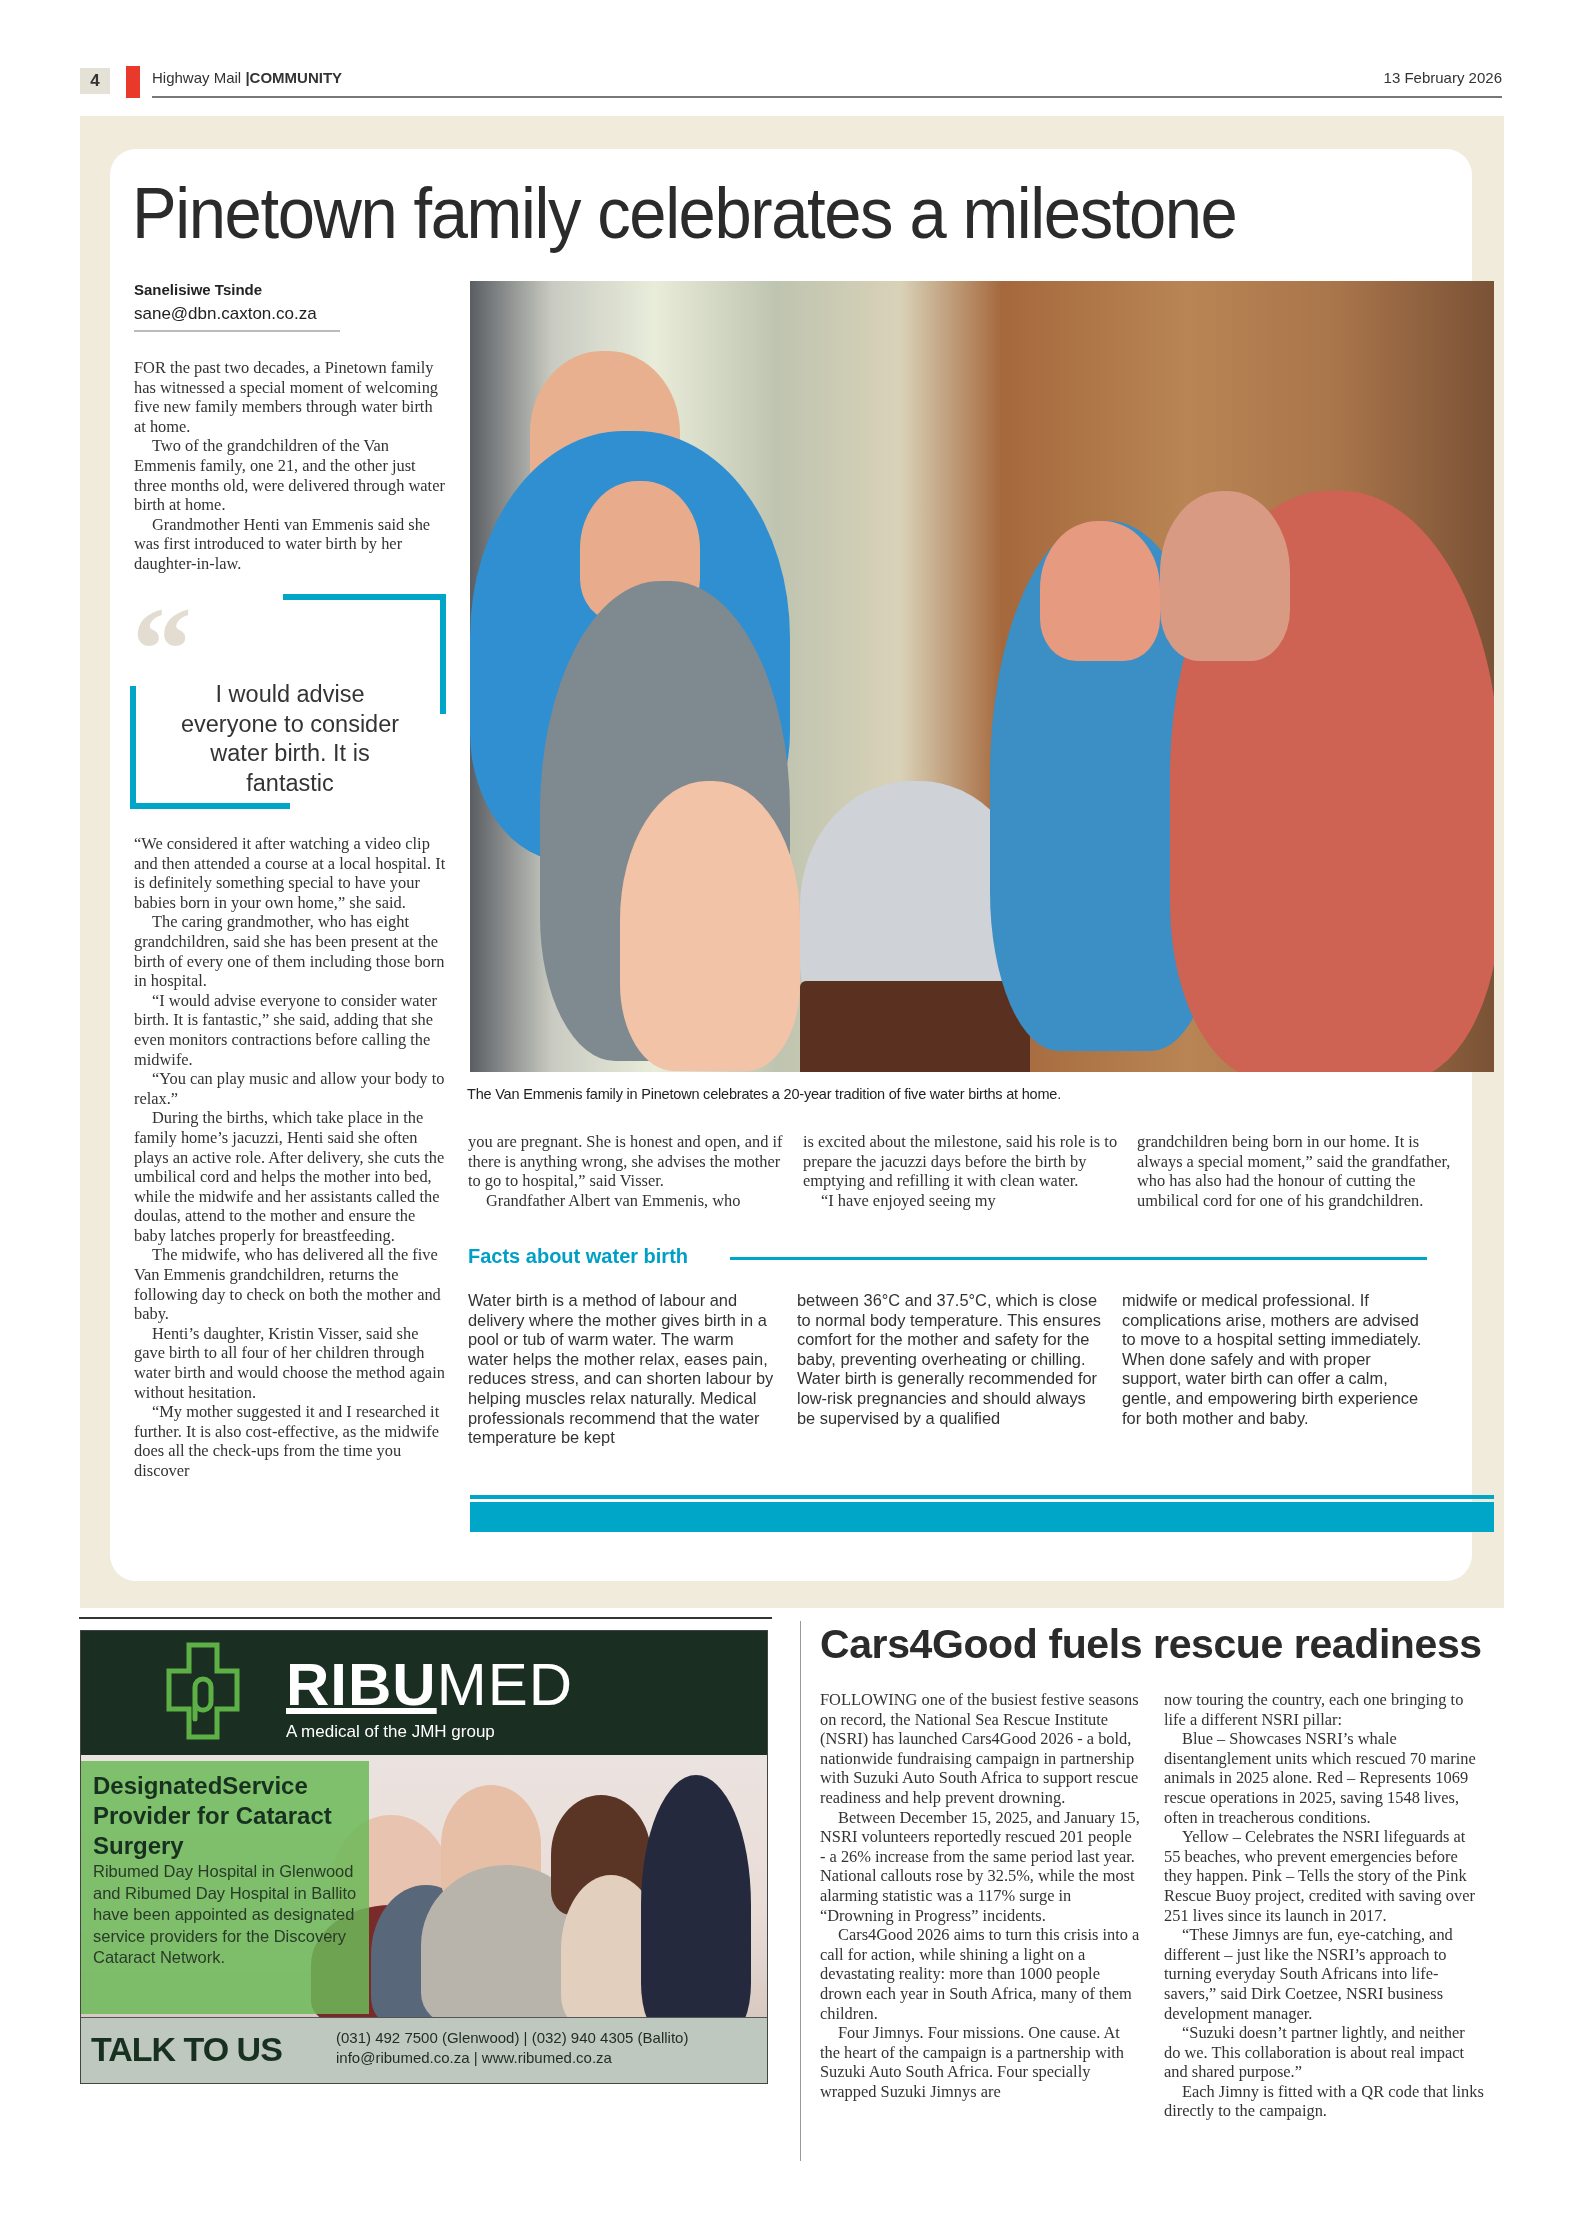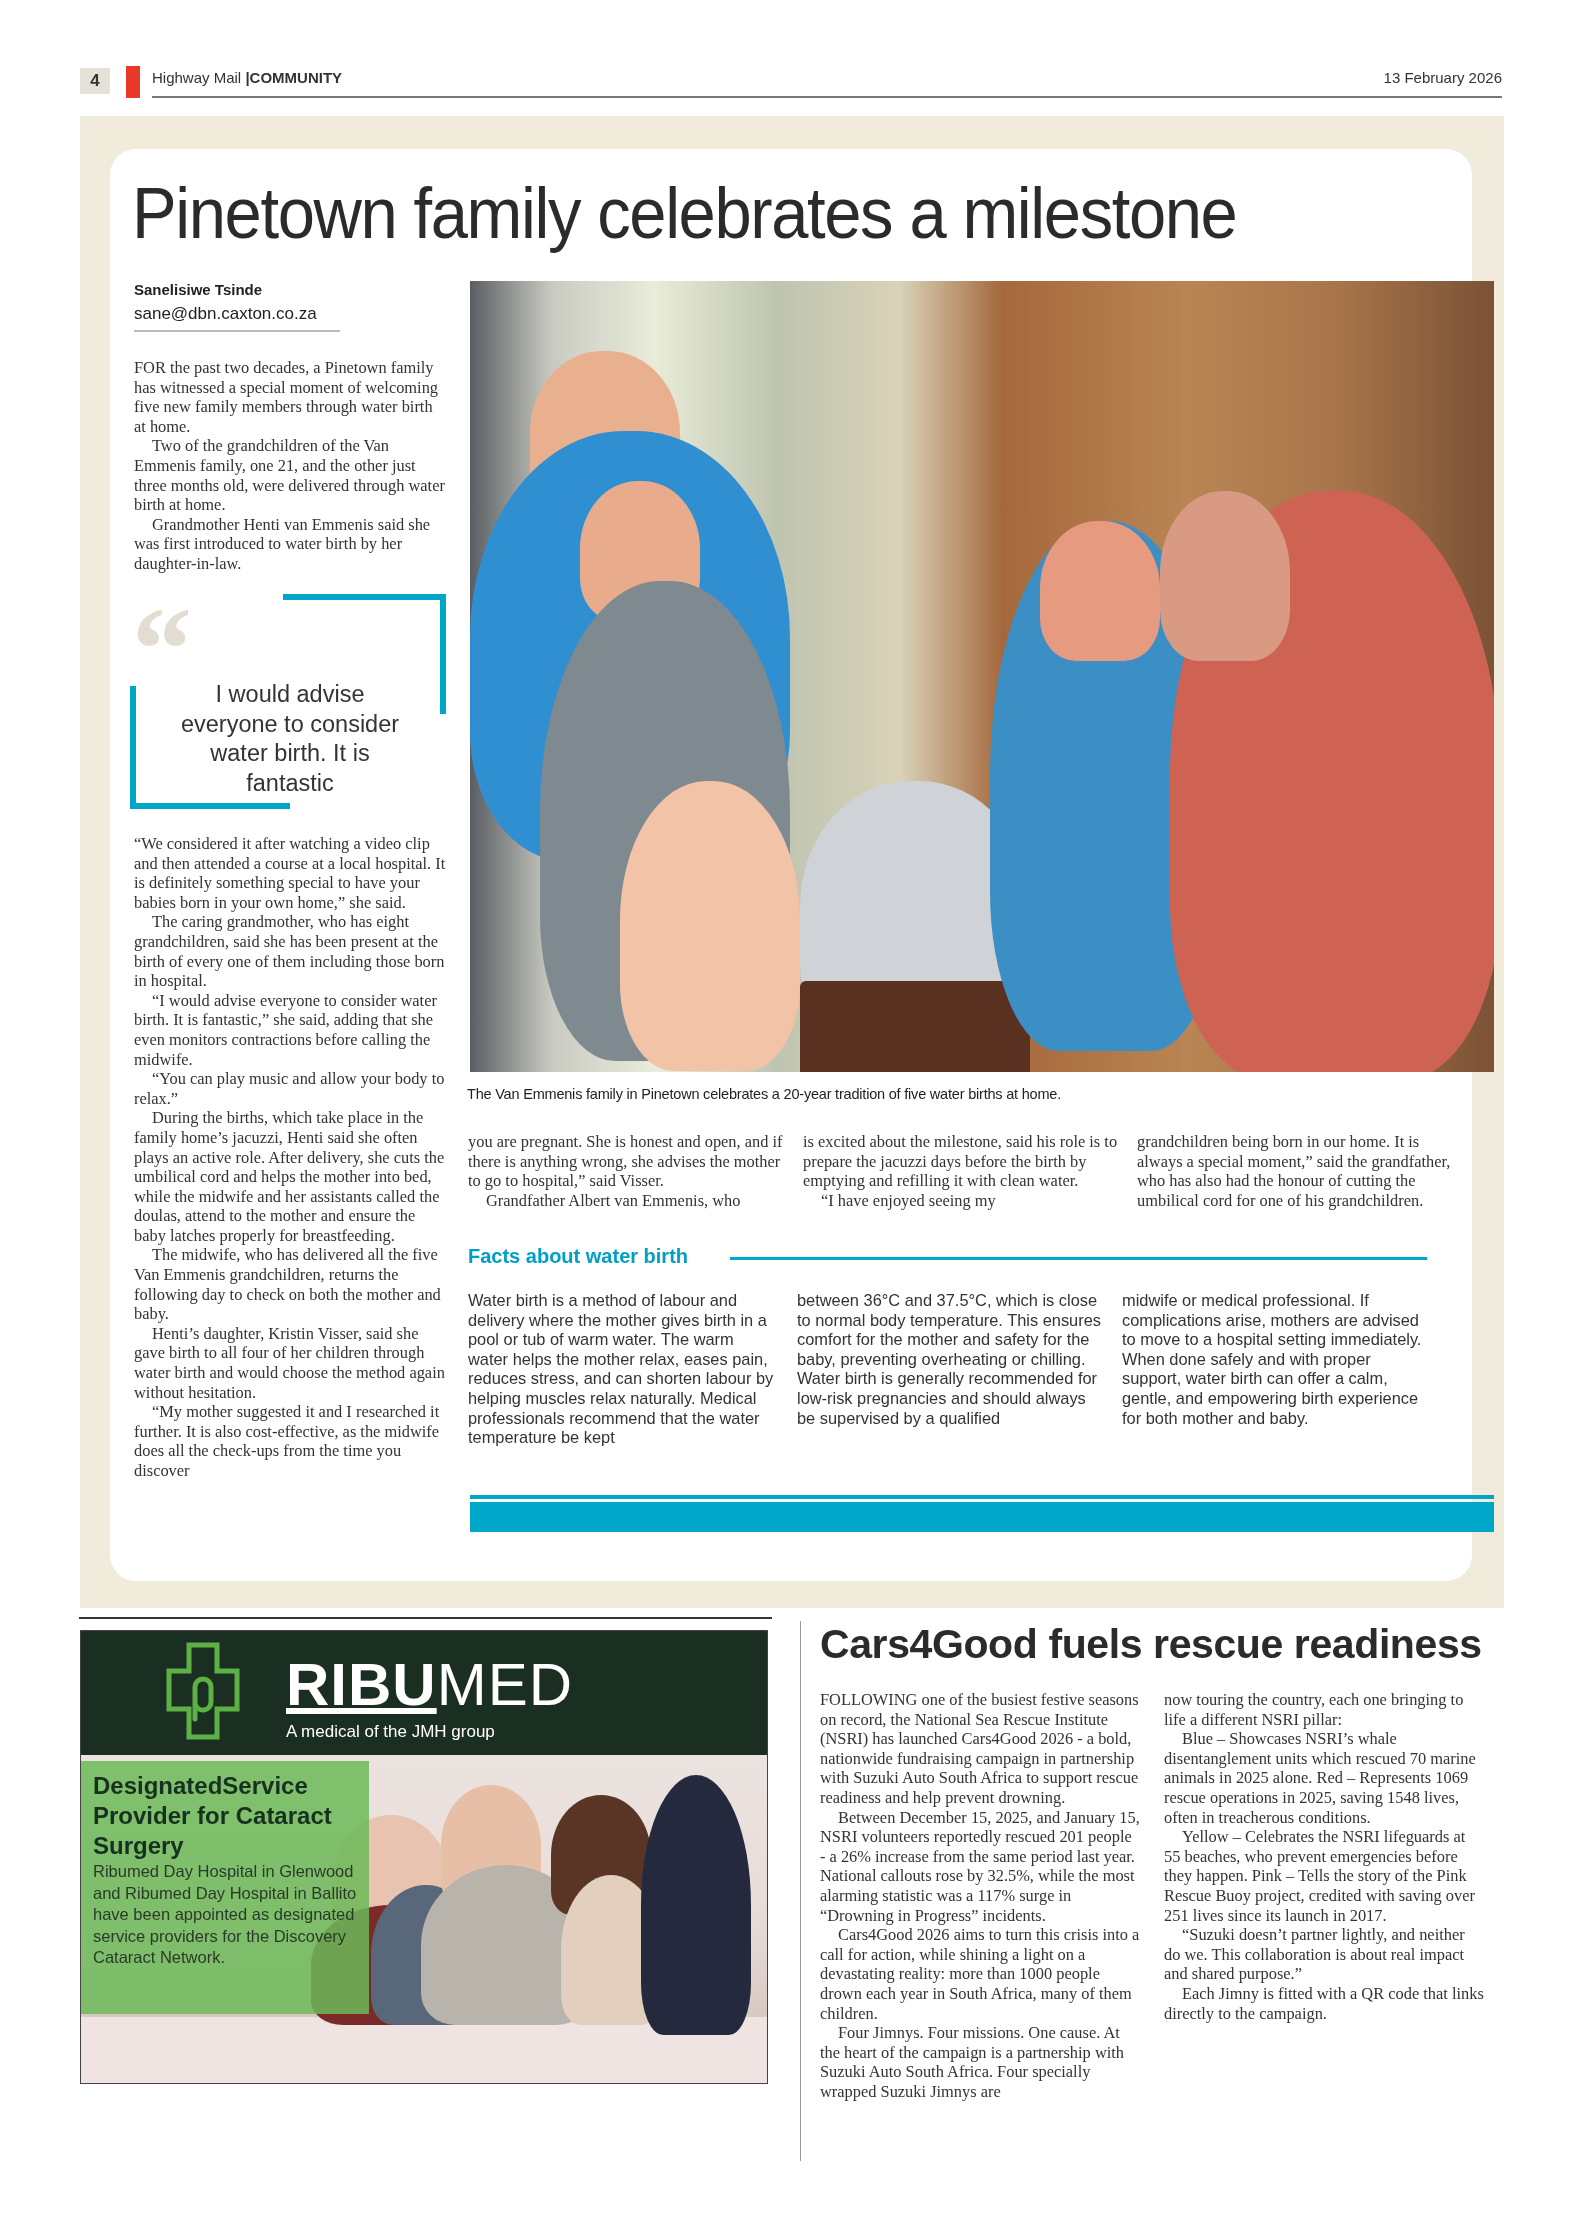--- a/index.html
+++ b/index.html
@@ -175,29 +175,37 @@
     <div class="ad-person" style="left:360px; top:30px; width:100px; height:120px; background:#e6bfa6;"></div>
     <div class="ad-person" style="left:340px; top:110px; width:170px; height:160px; background:#b8b4ab;"></div>
     <div class="ad-person" style="left:470px; top:40px; width:100px; height:120px; background:#5a3526;"></div>
     <div class="ad-person" style="left:480px; top:120px; width:100px; height:150px; background:#e2cfbd;"></div>
     <div class="ad-person" style="left:560px; top:20px; width:110px; height:260px; background:#24293d;"></div>
     <div class="ad-green">
       <h2>DesignatedService Provider for Cataract Surgery</h2>
       <p>Ribumed Day Hospital in Glenwood and Ribumed Day Hospital in Ballito have been appointed as designated service providers for the Discovery Cataract Network.</p>
     </div>
   </div>
+  <div class="ad-contact">
+    <div class="ad-talk">TALK TO US</div>
+    <div class="ad-phones">
+      <div>(031) 492 7500 (Glenwood) | (032) 940 4305 (Ballito)</div>
+      <div>info@ribumed.co.za | www.ribumed.co.za</div>
+    </div>
+  </div>
 </div>
 
 <div class="a2-divider"></div>
 <h2 class="a2-head">Cars4Good fuels rescue readiness</h2>
 <div class="a2-col" style="left:820px;">
   <p class="first">FOLLOWING one of the busiest festive seasons on record, the National Sea Rescue Institute (NSRI) has launched Cars4Good 2026 - a bold, nationwide fundraising campaign in partnership with Suzuki Auto South Africa to support rescue readiness and help prevent drowning.</p>
   <p>Between December 15, 2025, and January 15, NSRI volunteers reportedly rescued 201 people - a 26% increase from the same period last year. National callouts rose by 32.5%, while the most alarming statistic was a 117% surge in “Drowning in Progress” incidents.</p>
   <p>Cars4Good 2026 aims to turn this crisis into a call for action, while shining a light on a devastating reality: more than 1000 people drown each year in South Africa, many of them children.</p>
   <p>Four Jimnys. Four missions. One cause. At the heart of the campaign is a partnership with Suzuki Auto South Africa. Four specially wrapped Suzuki Jimnys are</p>
 </div>
 <div class="a2-col" style="left:1164px;">
   <p class="first">now touring the country, each one bringing to life a different NSRI pillar:</p>
   <p>Blue – Showcases NSRI’s whale disentanglement units which rescued 70 marine animals in 2025 alone. Red – Represents 1069 rescue operations in 2025, saving 1548 lives, often in treacherous conditions.</p>
   <p>Yellow – Celebrates the NSRI lifeguards at 55 beaches, who prevent emergencies before they happen. Pink – Tells the story of the Pink Rescue Buoy project, credited with saving over 251 lives since its launch in 2017.</p>
+  <p>“These Jimnys are fun, eye-catching, and different – just like the NSRI’s approach to turning everyday South Africans into life-savers,” said Dirk Coetzee, NSRI business development manager.</p>
   <p>“Suzuki doesn’t partner lightly, and neither do we. This collaboration is about real impact and shared purpose.”</p>
   <p>Each Jimny is fitted with a QR code that links directly to the campaign.</p>
 </div>
 
 </body></html>

